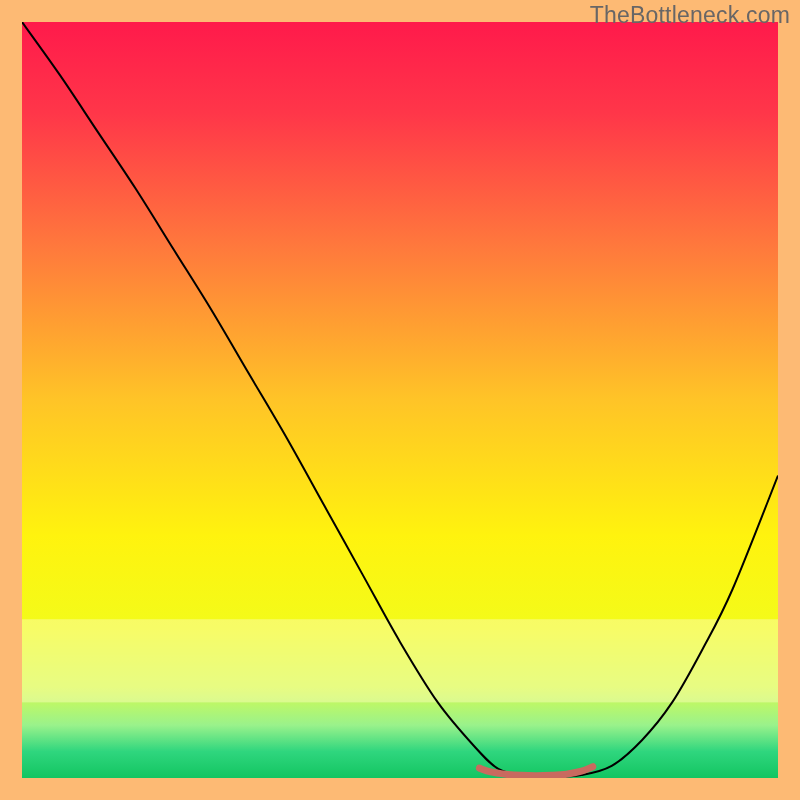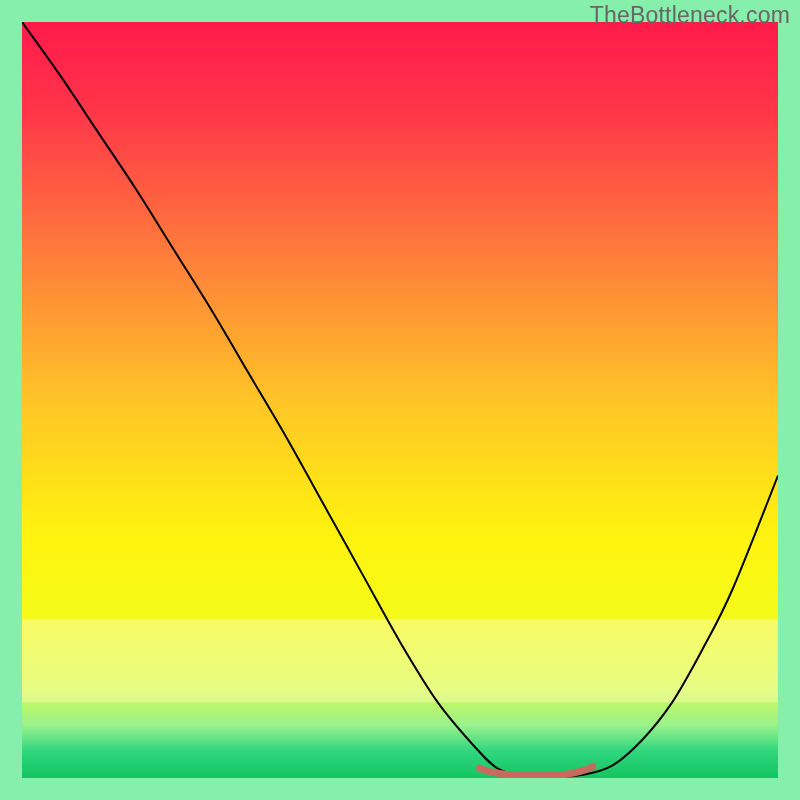--- a/index.html
+++ b/index.html
@@ -7,21 +7,21 @@
     padding: 0;
     width: 800px;
     height: 800px;
     background: #000;
     overflow: hidden;
     font-family: Arial, Helvetica, sans-serif;
   }
   .frame {
     position: absolute;
     inset: 0;
-    background: #86efac;
+    background: #fdba74;
   }
   .plot-area {
     position: absolute;
     left: 22px;
     top: 22px;
     width: 756px;
     height: 756px;
     overflow: hidden;
   }
   .watermark {

